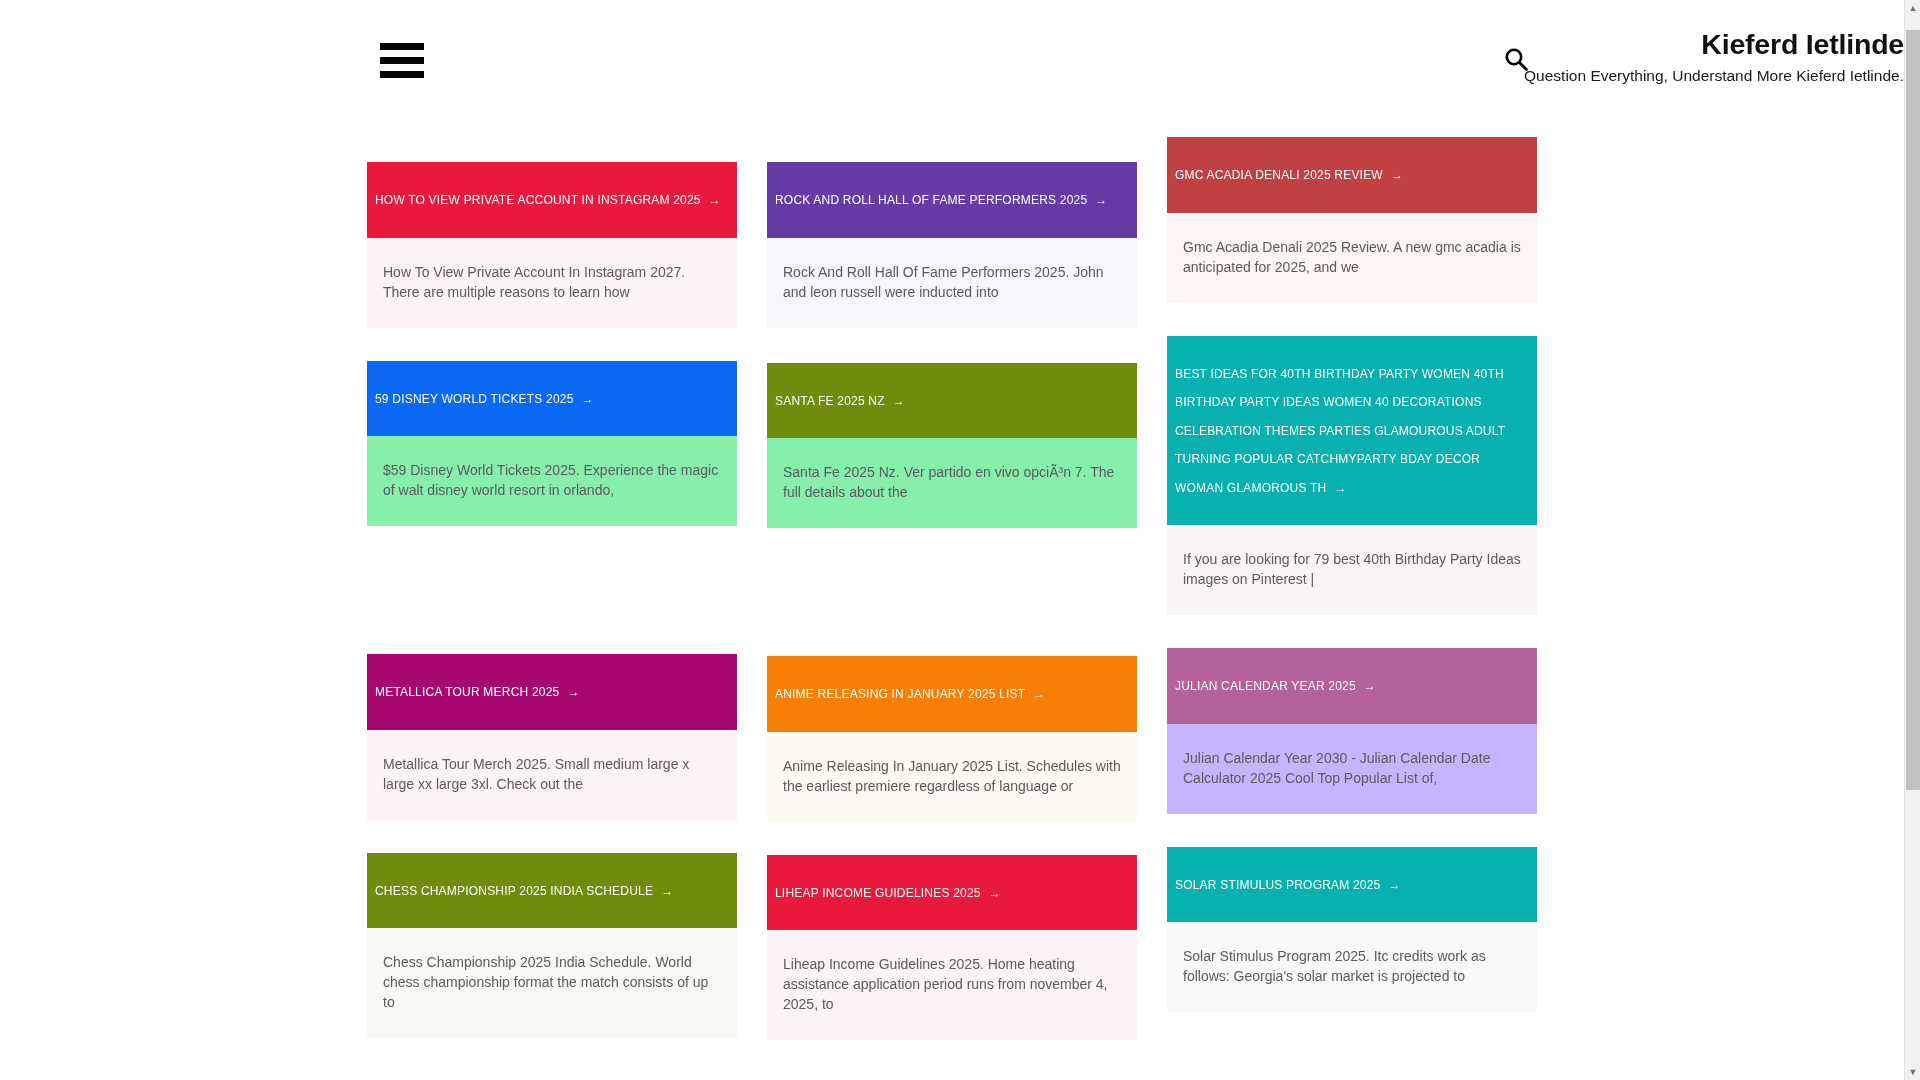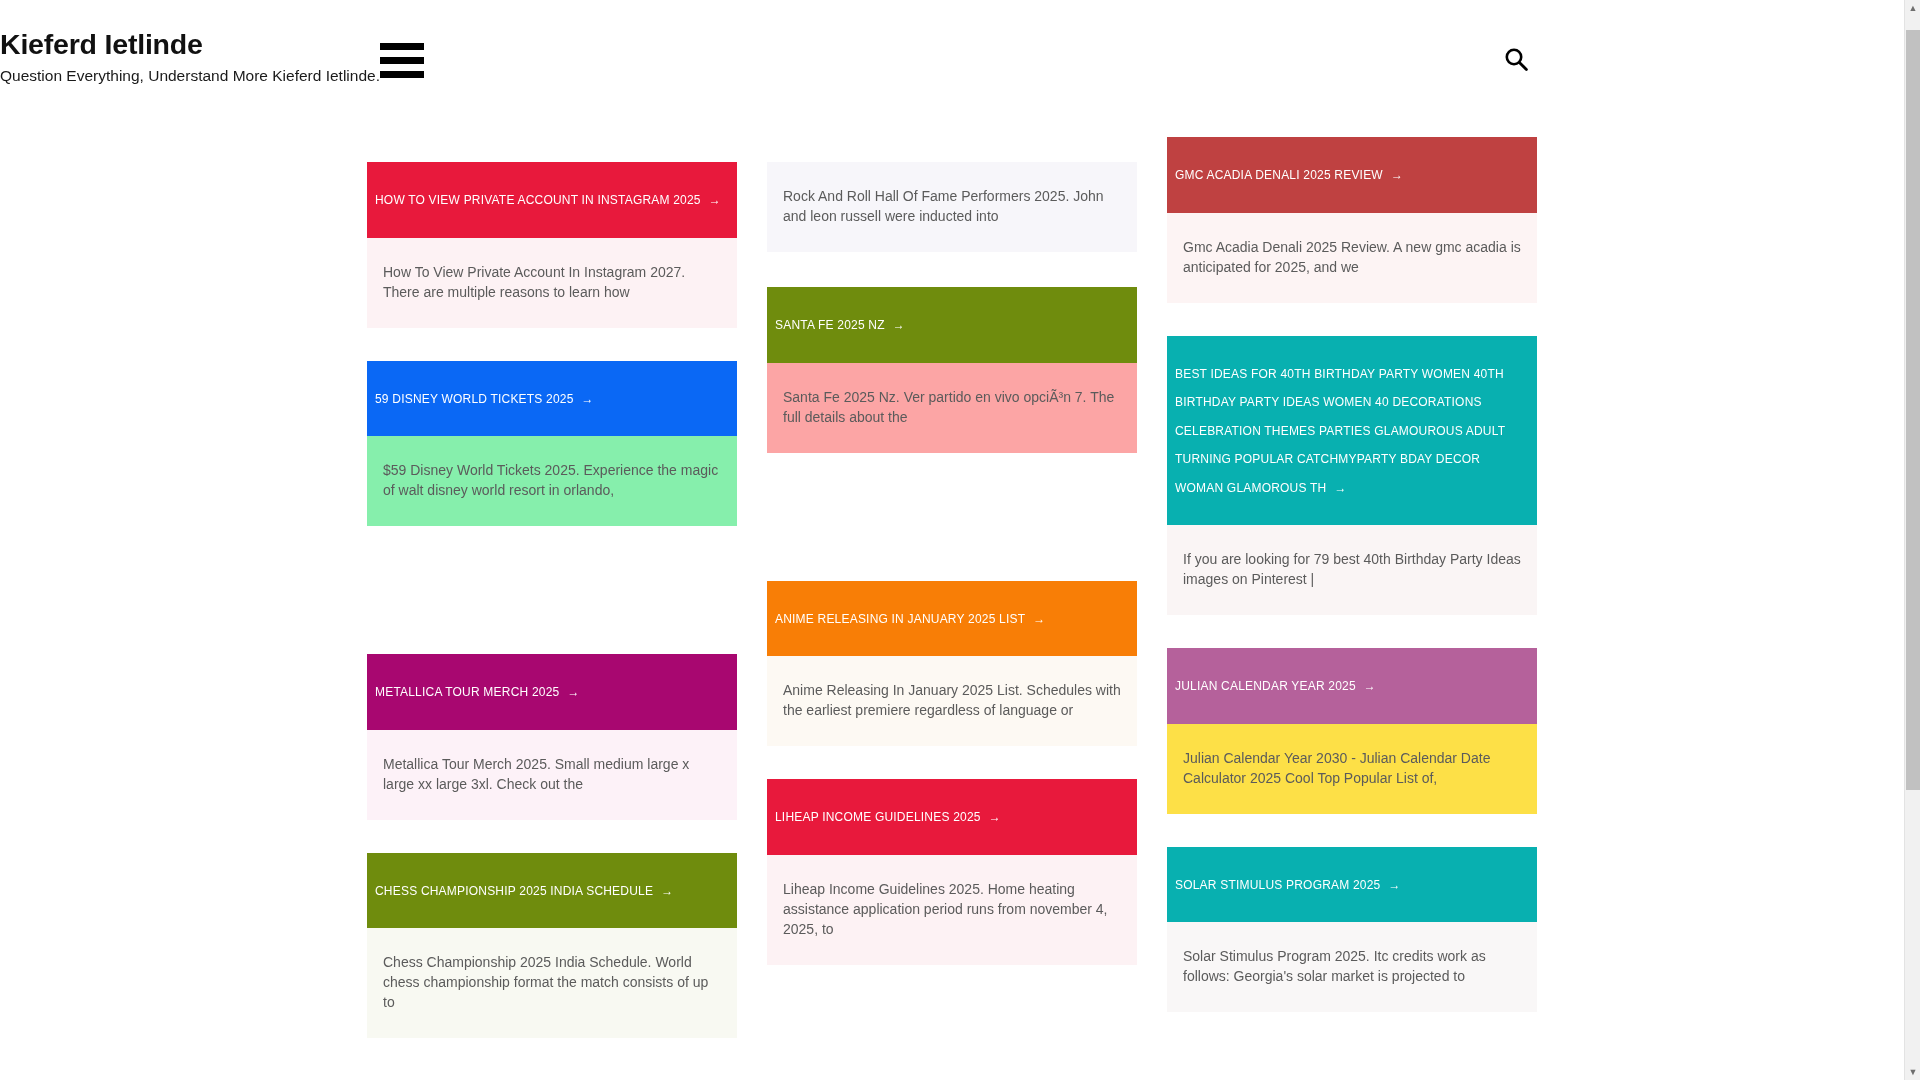--- a/index.html
+++ b/index.html
@@ -49,21 +49,22 @@
     background: #000000;
     margin-bottom: 7px;
   }
   .menu-toggle span:last-child { margin-bottom: 0; }
 
   .branding {
     position: absolute;
     left: 0;
     right: 0;
     top: 27px;
-    text-align: left;
+    text-align: right;
+    padding-left: 40px;
   }
   .site-title {
     margin: 0;
     font-size: 28.5px;
     line-height: 34px;
     font-weight: bold;
     color: #111111;
     letter-spacing: -0.2px;
   }
   .site-tagline {
@@ -218,24 +219,27 @@
           <span>CHESS CHAMPIONSHIP 2025 INDIA SCHEDULE</span><span class="arrow">→</span>
         </h2>
         <p class="card-excerpt">Chess Championship 2025 India Schedule. World chess championship format the match consists of up to</p>
       </a>
 
     </div>
 
     <div class="grid-column">
 
       <a class="post-card" style="background:#f7f6fa">
+        <h2 class="card-title" style="background:#663ba6">
+          <span>ROCK AND ROLL HALL OF FAME PERFORMERS 2025</span><span class="arrow">→</span>
+        </h2>
         <p class="card-excerpt">Rock And Roll Hall Of Fame Performers 2025. John and leon russell were inducted into</p>
       </a>
 
-      <a class="post-card" style="background:#fca5a5;margin-top:35px">
+      <a class="post-card" style="background:#86efac;margin-top:35px">
         <h2 class="card-title" style="background:#6f8c0d">
           <span>SANTA FE 2025 NZ</span><span class="arrow">→</span>
         </h2>
         <p class="card-excerpt">Santa Fe 2025 Nz. Ver partido en vivo opciÃ³n 7. The full details about the</p>
       </a>
 
       <a class="post-card" style="background:#fdf9f3;margin-top:128px">
         <h2 class="card-title" style="background:#f87e06">
           <span>ANIME RELEASING IN JANUARY 2025 LIST</span><span class="arrow">→</span>
         </h2>
@@ -260,21 +264,21 @@
         <p class="card-excerpt">Gmc Acadia Denali 2025 Review. A new gmc acadia is anticipated for 2025, and we</p>
       </a>
 
       <a class="post-card" style="background:#faf5f5;margin-top:25px">
         <h2 class="card-title" style="background:#08b0b0">
           <span>BEST IDEAS FOR 40TH BIRTHDAY PARTY WOMEN 40TH BIRTHDAY PARTY IDEAS WOMEN 40 DECORATIONS CELEBRATION THEMES PARTIES GLAMOUROUS ADULT TURNING POPULAR CATCHMYPARTY BDAY DECOR WOMAN GLAMOROUS TH</span><span class="arrow">→</span>
         </h2>
         <p class="card-excerpt">If you are looking for 79 best 40th Birthday Party Ideas images on Pinterest |</p>
       </a>
 
-      <a class="post-card" style="background:#fde047;margin-top:9px">
+      <a class="post-card" style="background:#c4b5fd;margin-top:9px">
         <h2 class="card-title" style="background:#b5619b">
           <span>JULIAN CALENDAR YEAR 2025</span><span class="arrow">→</span>
         </h2>
         <p class="card-excerpt">Julian Calendar Year 2030 - Julian Calendar Date Calculator 2025 Cool Top Popular List of,</p>
       </a>
 
       <a class="post-card" style="background:#f9f7f7">
         <h2 class="card-title" style="background:#08b0b0">
           <span>SOLAR STIMULUS PROGRAM 2025</span><span class="arrow">→</span>
         </h2>

